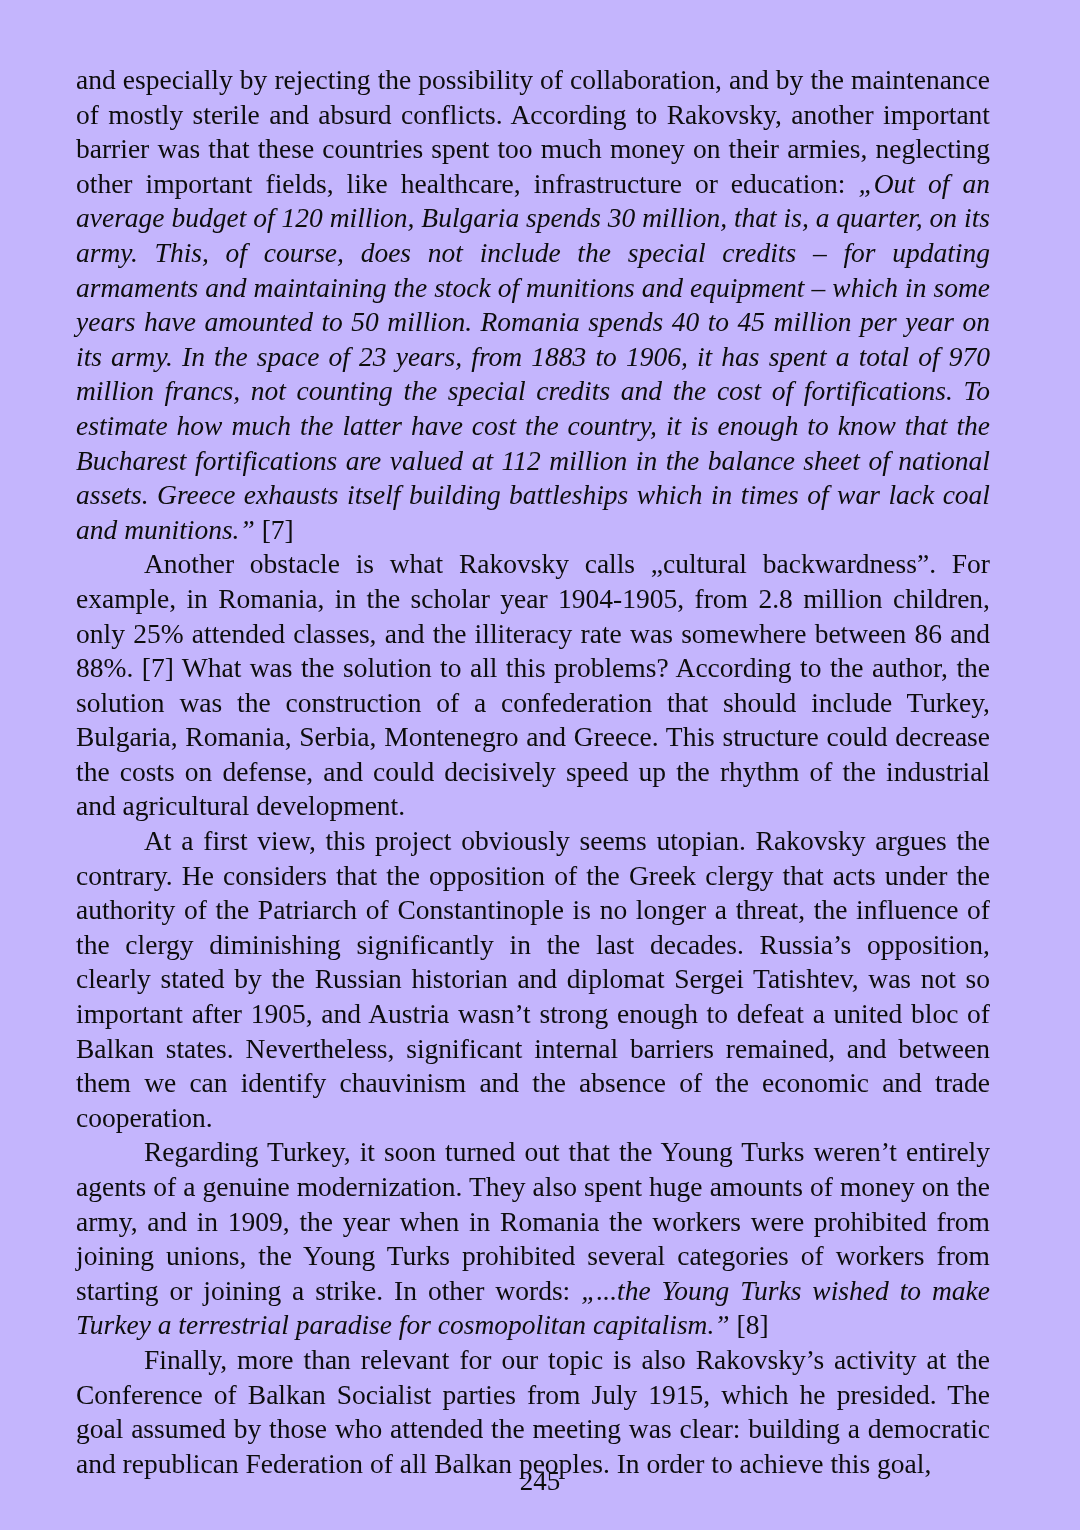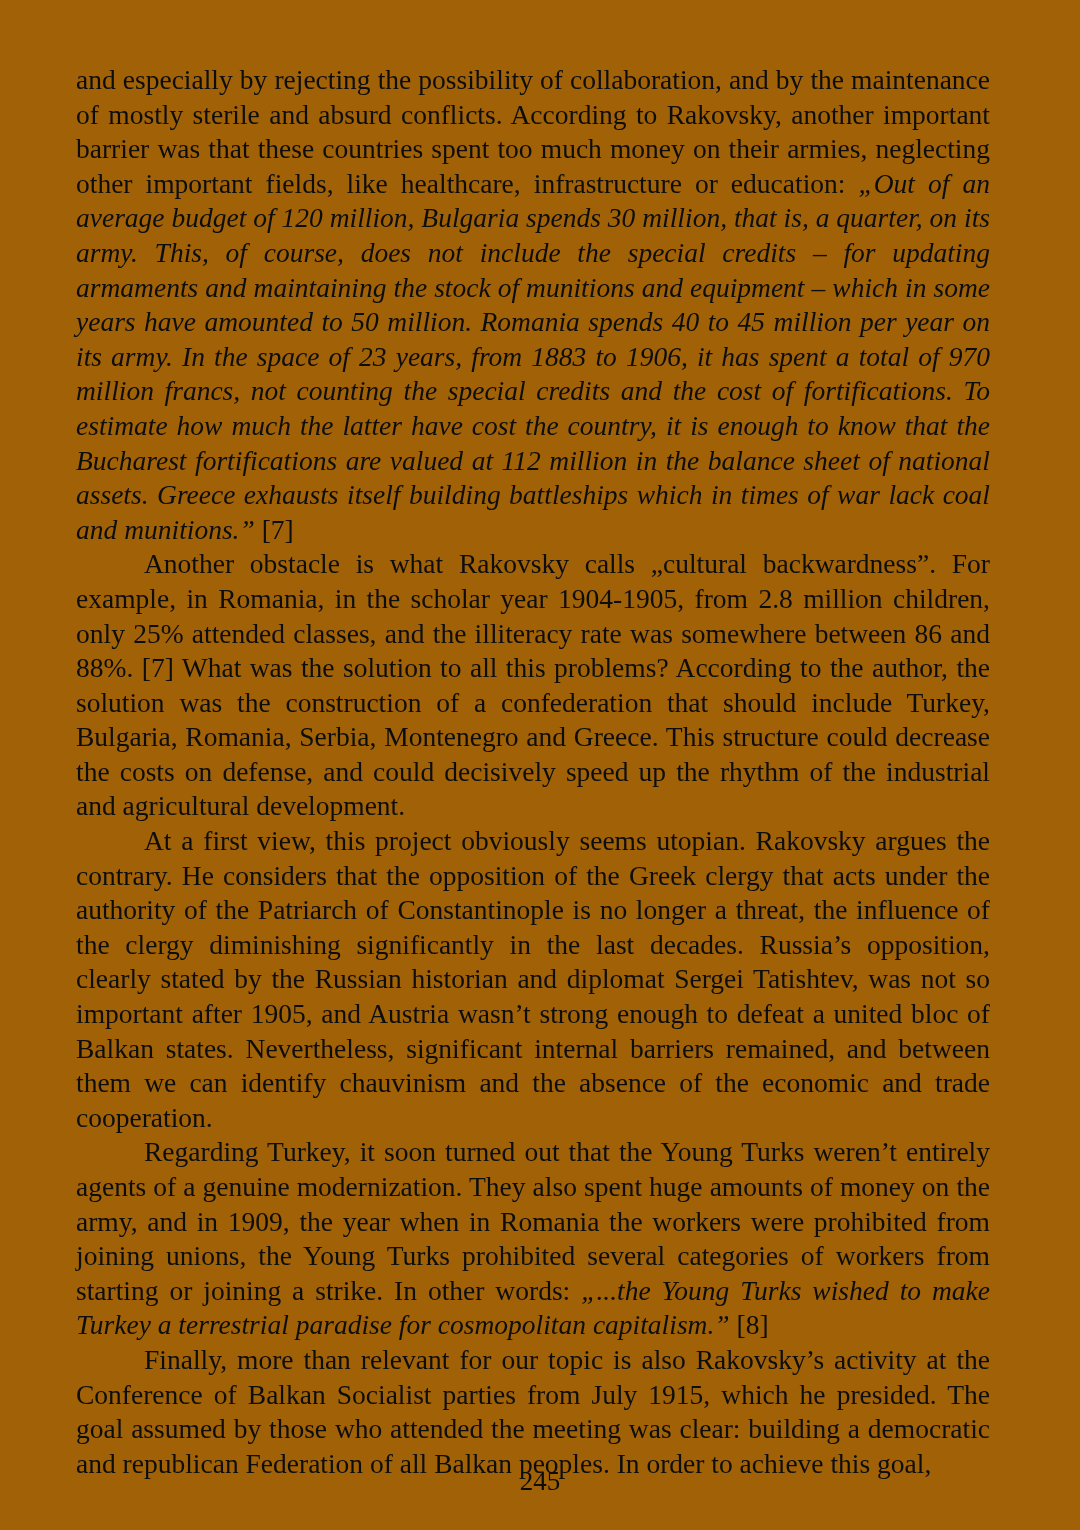--- a/index.html
+++ b/index.html
@@ -4,21 +4,21 @@
 <style>
   html, body {
     margin: 0;
     padding: 0;
     background: #ffffff;
   }
   .page {
     position: relative;
     width: 1080px;
     height: 1530px;
-    background: #a16207;
+    background: #c4b5fd;
     font-family: "Liberation Serif", serif;
     color: #0d0d0d;
     overflow: hidden;
   }
   .text-block {
     position: absolute;
     left: 76px;
     top: 63px;
     width: 914px;
     font-size: 27.5px;

